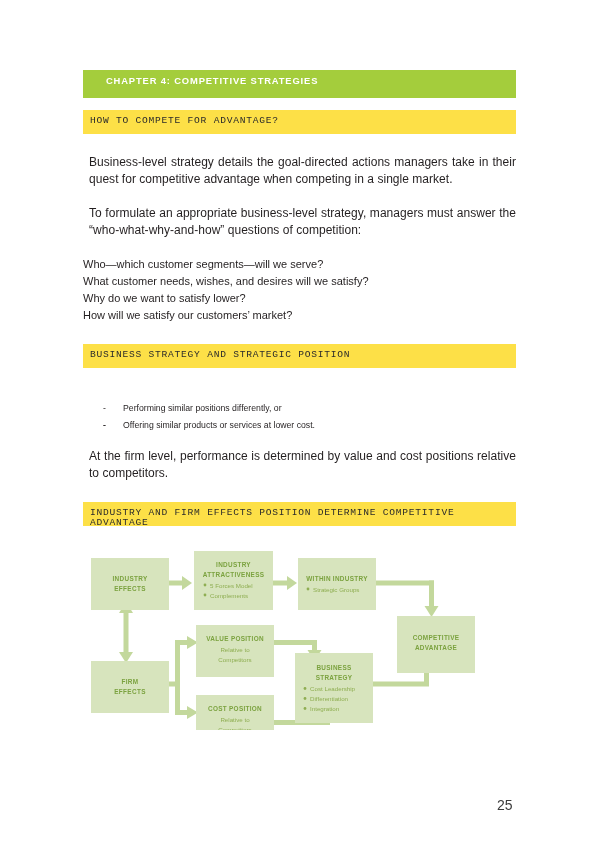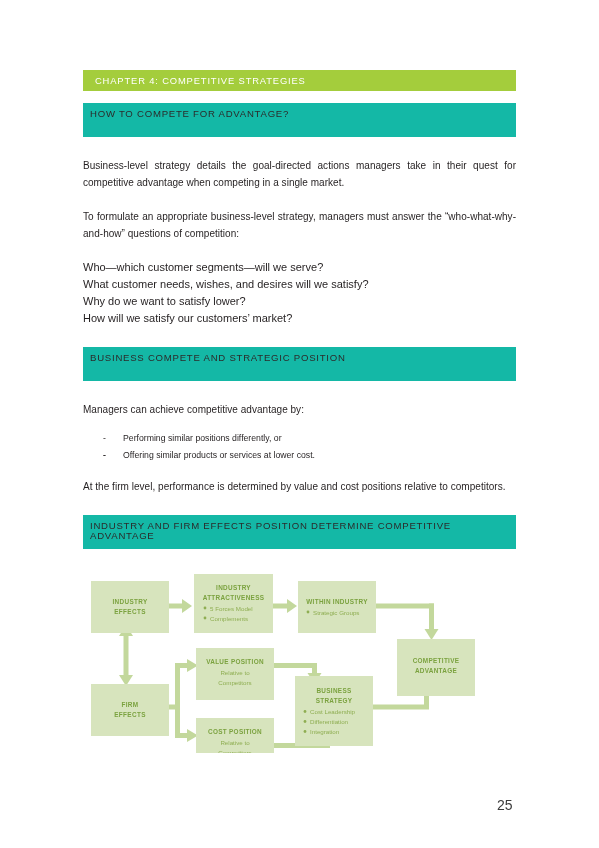--- a/index.html
+++ b/index.html
@@ -29,47 +29,49 @@
     left: 83px;
     top: 70px;
     width: 433px;
   }
 
   
   .chapter-bar {
     background: #a4cd3c;
     color: #ffffff;
     font-size: 9.4px;
-    font-weight: normal;
+    font-weight: bold;
     letter-spacing: 0.85px;
-    padding: 6px 8px 6px 12px;
+    padding: 6px 8px 6px 23px;
     box-sizing: border-box;
-    height: 21px;
+    height: 28px;
     line-height: 9px;
   }
 
   
   .section-head {
-    background: #14b8a6;
+    background: #fde047;
     color: #2b2b2b;
     font-size: 9.6px;
     letter-spacing: 0.75px;
     padding: 6px 8px 6px 7px;
     box-sizing: border-box;
-    height: 34px;
+    height: 24px;
     line-height: 10px;
+    font-family: Liberation Mono, monospace;
   }
 
   
   .para {
-    font-size: 10px;
+    font-size: 12px;
     line-height: 17px;
     color: #231f20;
     text-align: justify;
     letter-spacing: 0.03px;
+    margin-left: 6px;
   }
   .para.plain { text-align: left; }
 
   .qlist {
     font-size: 11px;
     line-height: 17px;
     color: #231f20;
   }
   .qlist div { white-space: nowrap; }
 
@@ -136,25 +138,24 @@
 
     <div class="qlist">
       <div>Who—which customer segments—will we serve?</div>
       <div>What customer needs, wishes, and desires will we satisfy?</div>
       <div>Why do we want to satisfy lower?</div>
       <div>How will we satisfy our customers’ market?</div>
     </div>
 
     <div class="sp20"></div>
 
-    <div class="section-head">BUSINESS COMPETE AND STRATEGIC POSITION</div>
+    <div class="section-head">BUSINESS STRATEGY AND STRATEGIC POSITION</div>
 
     <div class="sp20"></div>
 
-    <div class="para plain">Managers can achieve competitive advantage by:</div>
 
     <div class="sp12"></div>
 
     <ul class="dashlist">
       <li>
         <span class="dash">-</span>
         <span>Performing similar positions differently, or</span>
       </li>
       <li>
         <span class="dash">-</span>

